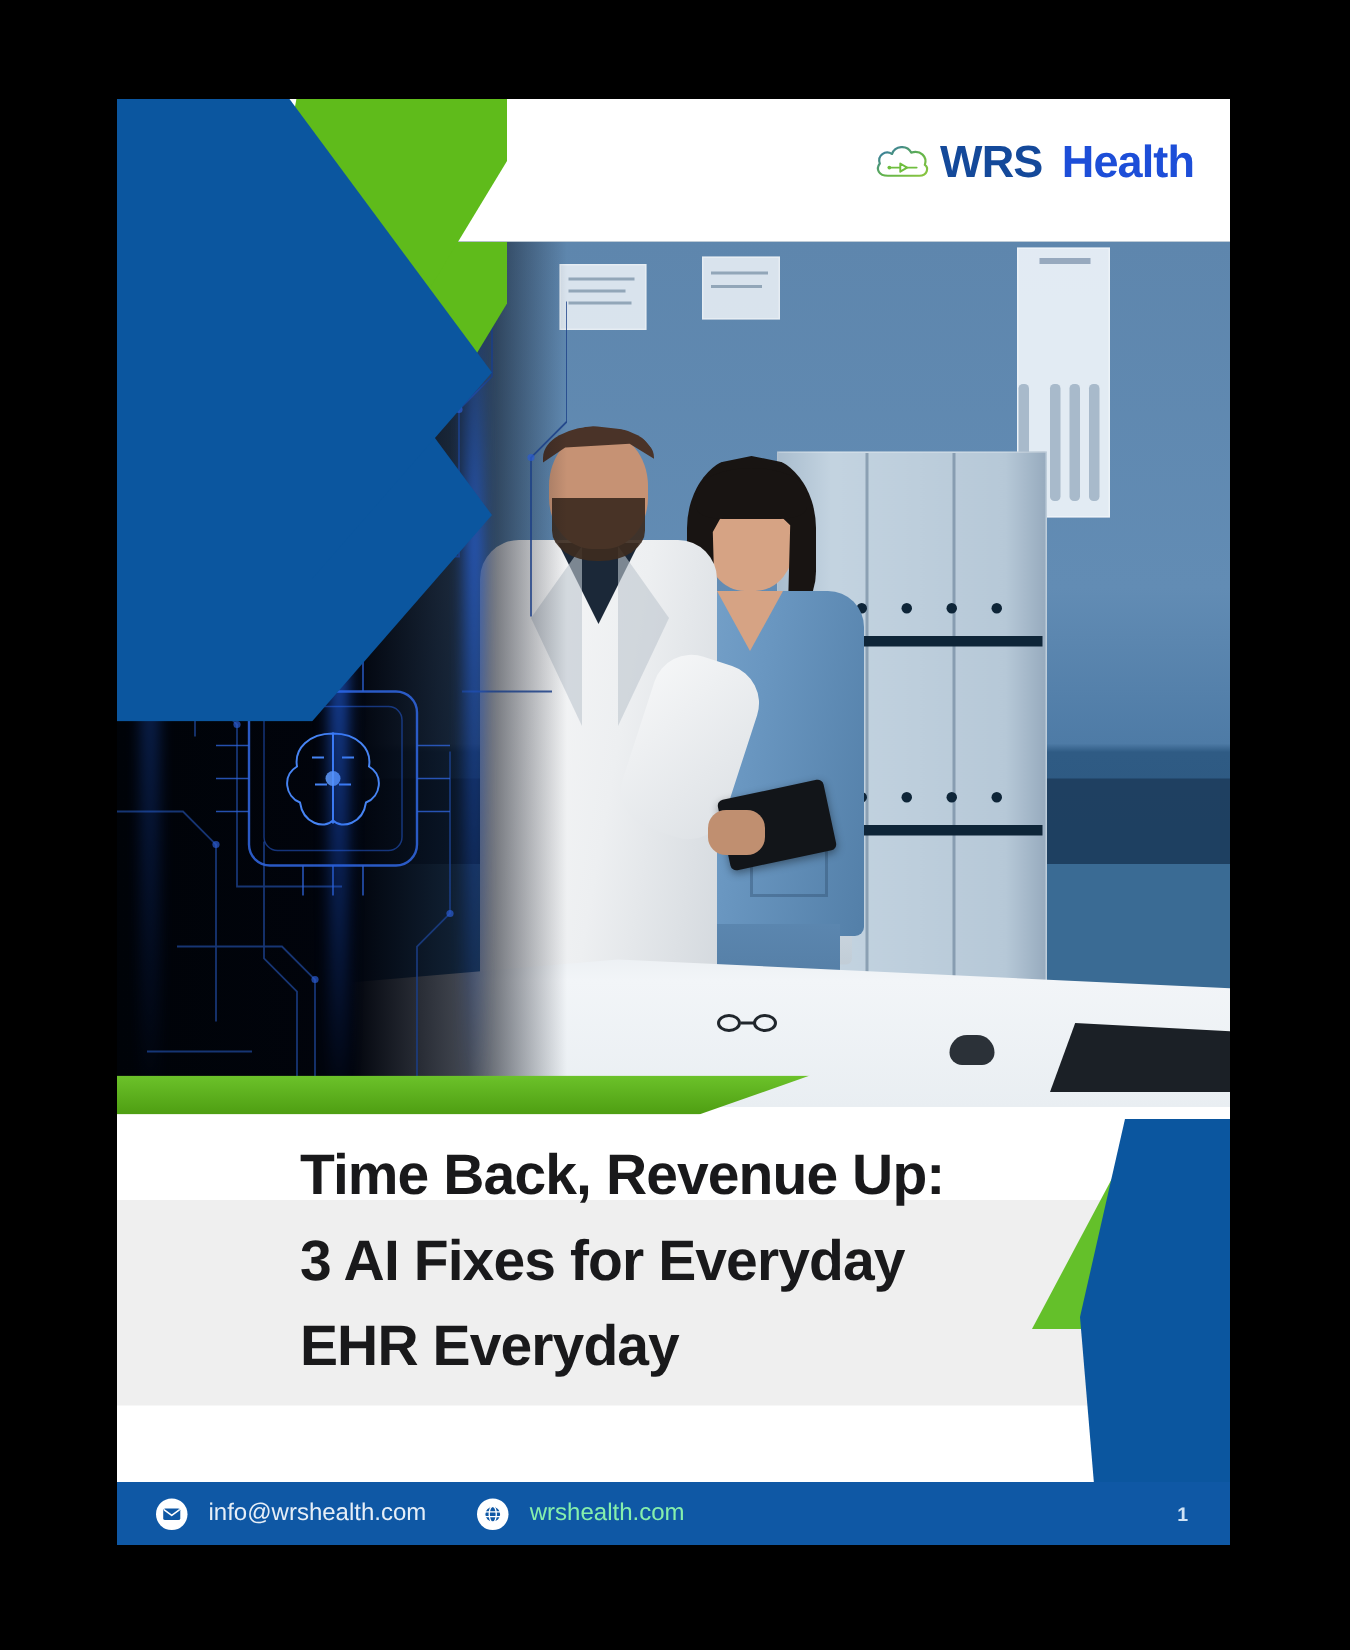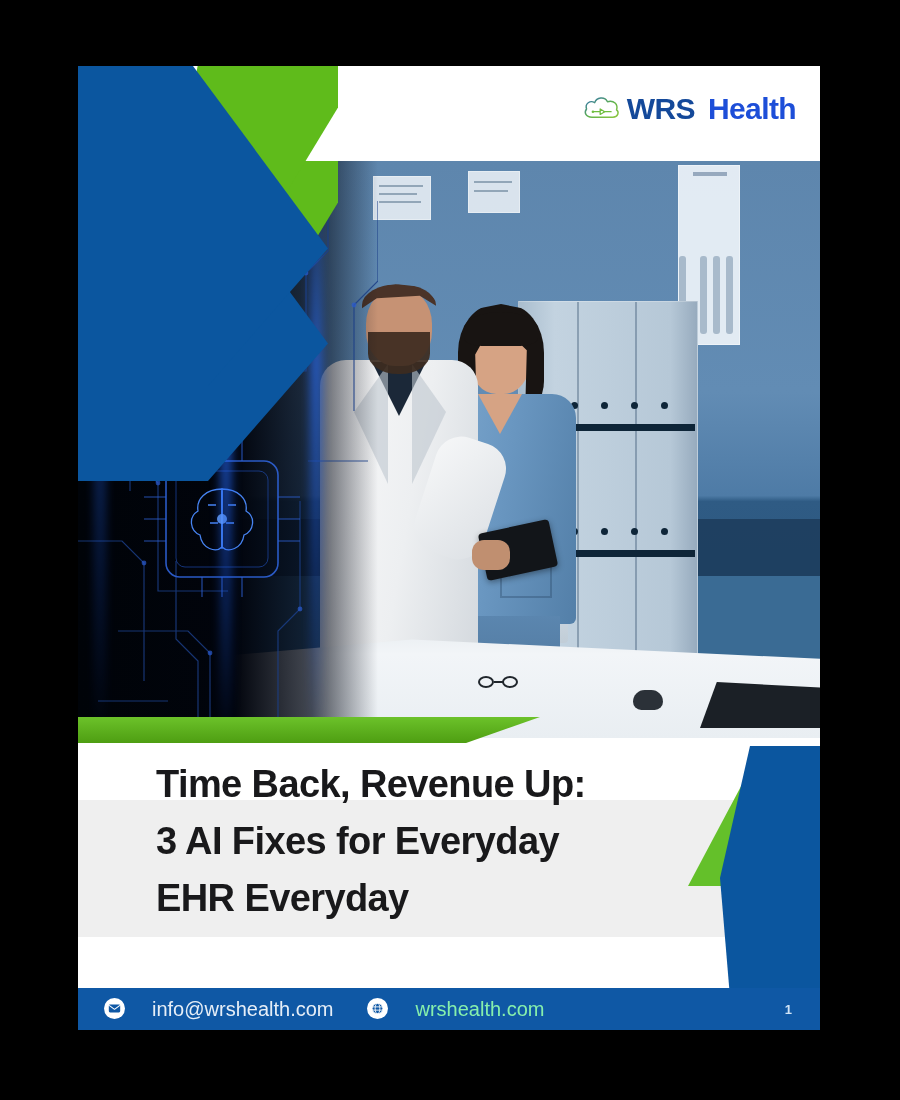--- a/index.html
+++ b/index.html
@@ -395,21 +395,21 @@
     position: absolute;
     left: 78px; top: 690px;
     width: 470px;
     font-size: 38px;
     font-weight: 700;
     line-height: 1.50;
     letter-spacing: -0.6px;
     color: #19191B;
     z-index: 7;
   }
-  .title-text span { display: block; white-space: nowrap; }
+  .title-text span { display: block; white-space: nowrap; margin-left: 44px; }
 
   
   .chev-green {
     position: absolute;
     right: 22px; top: 700px;
     width: 110px; height: 120px;
     background: #64C02A;
     z-index: 6;
     clip-path: polygon(58% 0, 100% 0, 42% 100%, 0 100%);
   }
@@ -428,23 +428,24 @@
     left: 0; bottom: 0;
     width: 100%;
     height: 42px;
     background: #0F58A5;
     display: flex;
     align-items: center;
     z-index: 12;
   }
   .f-item {
     display: flex;
-    gap: 27px;
+    align-items: center;
+    gap: 14px;
     color: #ffffff;
-    font-size: 20px;
+    font-size: 16px;
   }
   .f-item.email { margin-left: 26px; }
   .f-item.site  { margin-left: 34px; }
   .f-item .lbl-light { font-weight: 400; color: #E6EEF7; }
   .f-item .lbl-bold  { font-weight: 400; color: #86efac; }
   .f-badge {
     width: 21px; height: 21px;
     border-radius: 50%;
     background: #ffffff;
     display: flex;

